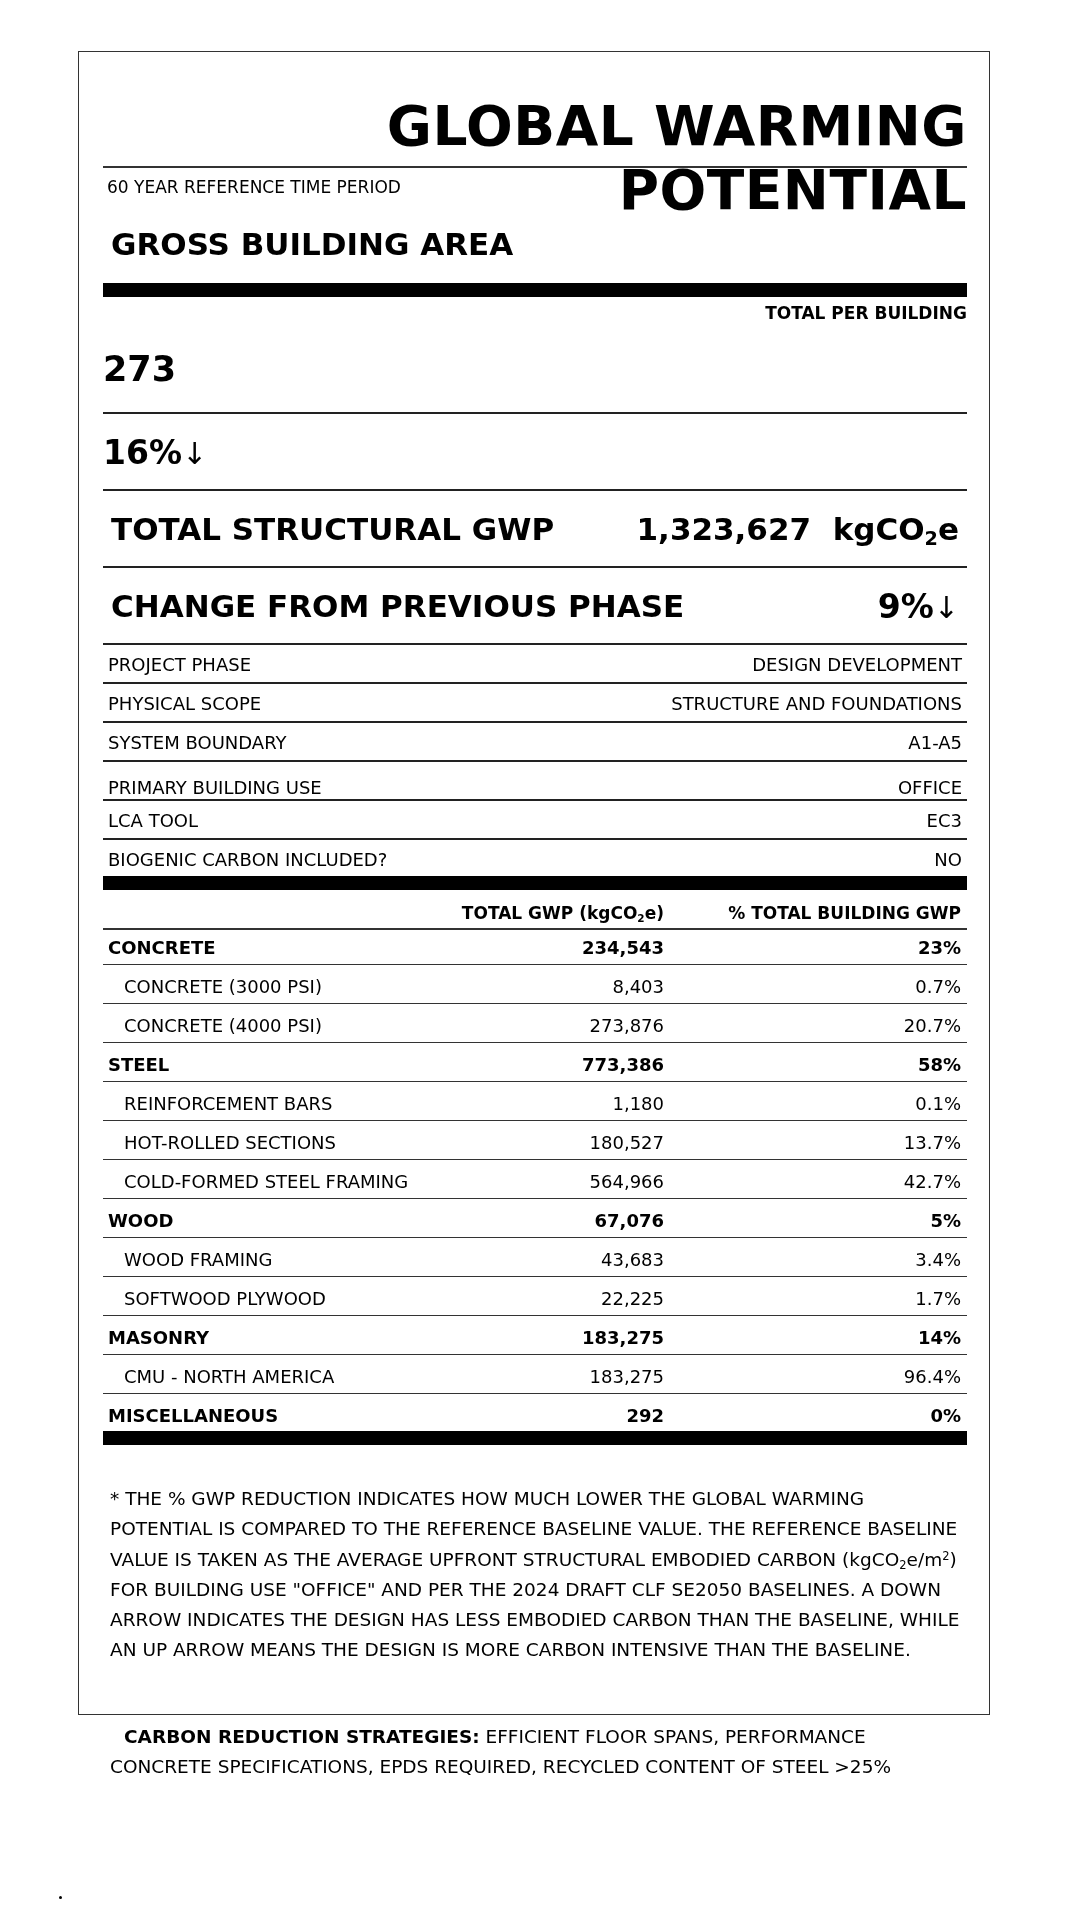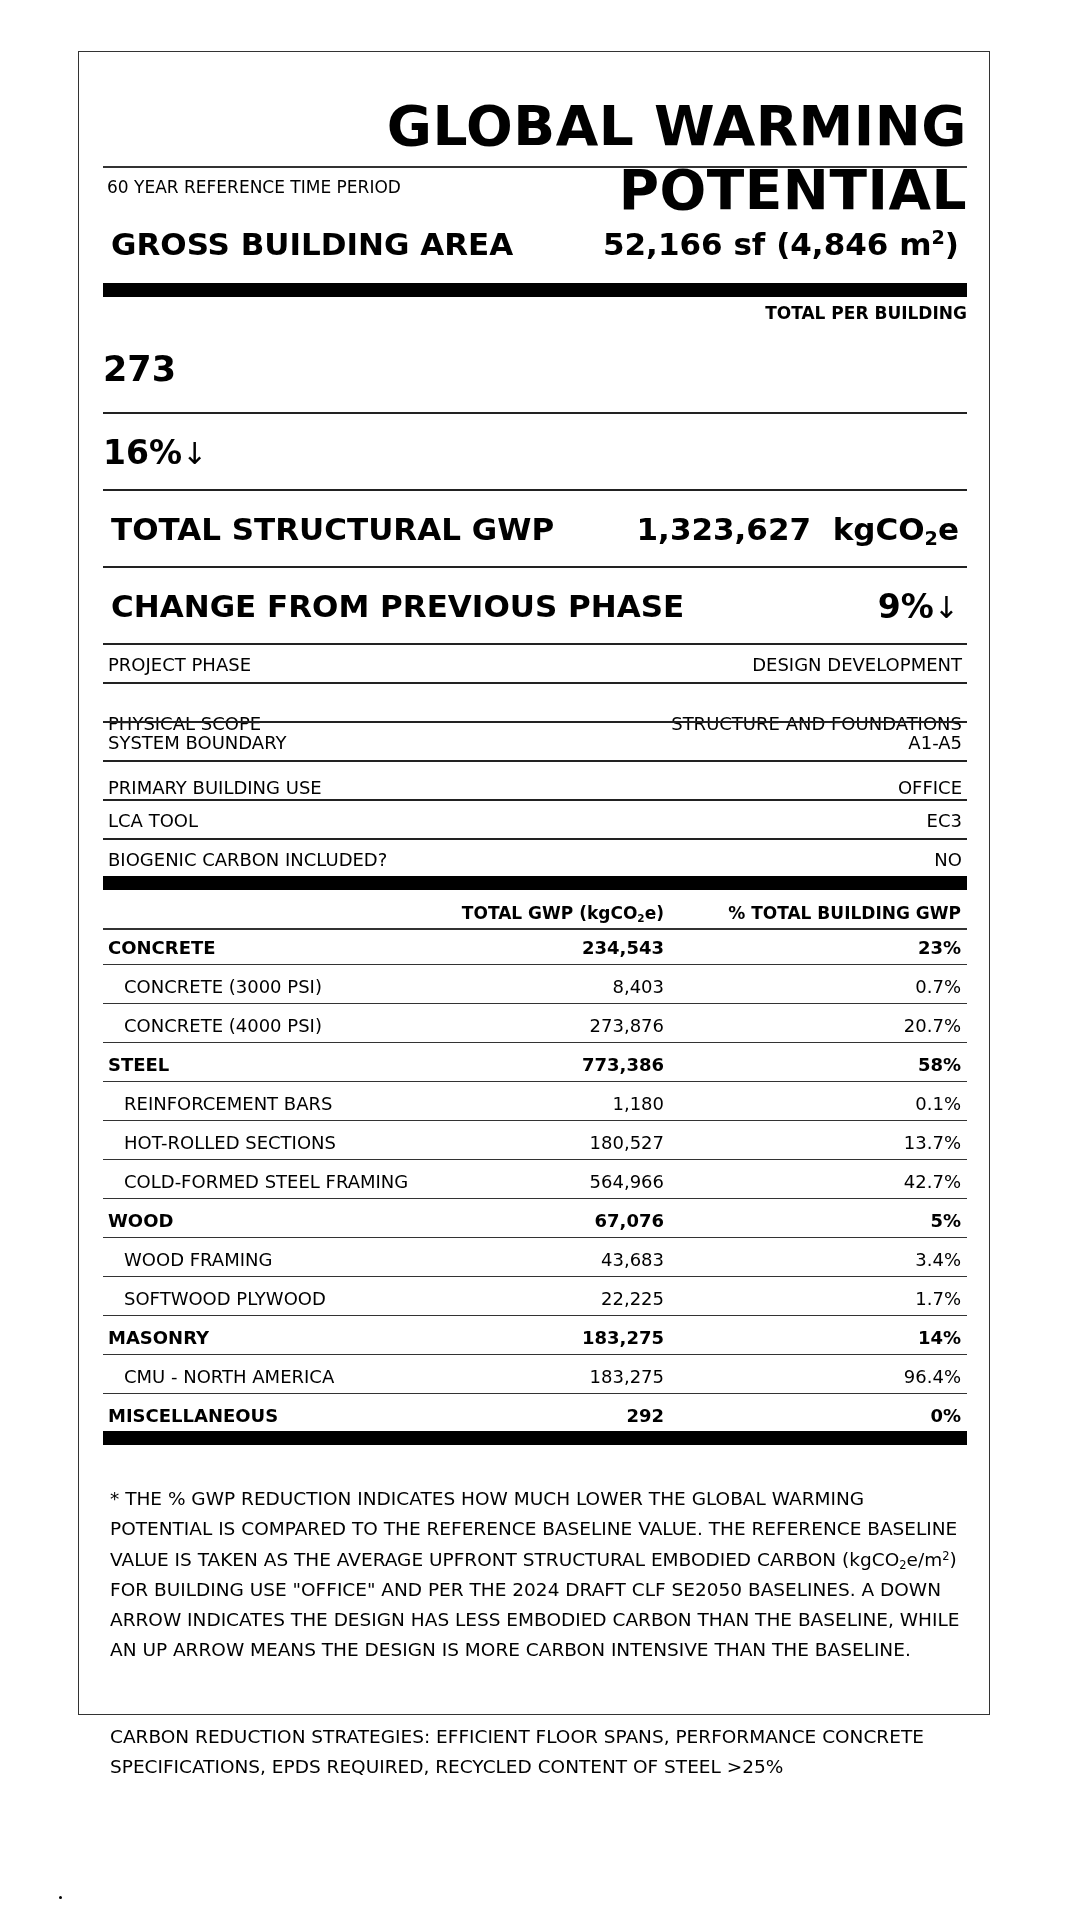--- a/index.html
+++ b/index.html
@@ -30,37 +30,36 @@
   .trow .c1 { position:absolute; left:5px; top:8px; }
   .trow.sub1 .c1 { left:21px; }
   .trow .c2 { position:absolute; right:303px; top:8px; }
   .trow .c3 { position:absolute; right:6px; top:8px; }
   .trow.cat { font-weight:bold; }
   .trow .line { position:absolute; left:0; right:0; bottom:0; height:1.5px; background:#333; }
   .foot { position:absolute; left:110px; top:1484px; width:860px; font-size:18.5px;
           line-height:30.3px; }
   .strat { position:absolute; left:110px; top:1722px; width:860px; font-size:18.5px;
            line-height:30px; }
-  .strat b { font-weight:normal; }
+  .strat b { font-weight:bold;margin-left:14px; }
   sub { font-size:0.62em; vertical-align:-0.25em; line-height:0; }
   sup { font-size:0.62em; vertical-align:0.55em; line-height:0; }
   .dot { position:absolute; left:59px; top:1896px; width:3px; height:3px; background:#000; border-radius:50%; }
 </style>
 </head>
 <body>
 
 <div class="box"></div>
 
 <div class="title">GLOBAL WARMING POTENTIAL</div>
 <div class="hr-thin" style="top:166px;"></div>
 <div class="sub">60 YEAR REFERENCE TIME PERIOD</div>
 
 <div class="row big" style="top:222px;height:44px;">
   <span class="big-l">GROSS BUILDING AREA</span>
-  <span class="big-r" style="font-weight:bold;"><span>52,166 sf</span> <span>(4,846 m</span><sup>2</sup><span>)</span></span>
 </div>
 <div class="hr-heavy" style="top:283px;"></div>
 <div class="tpb">TOTAL PER BUILDING</div>
 
 <div class="row big" style="top:345px;height:48px;">
   <span class="big-r" style="font-size:35px;">273</span>
 </div>
 <div class="hr-mid" style="top:412px;"></div>
 
 <div class="row big" style="top:428px;height:48px;">
@@ -79,21 +78,21 @@
   <span class="big-r"><span style="font-size:33px;">9%</span><span style="font-weight:normal;font-size:30px;">↓</span></span>
 </div>
 <div class="hr-mid" style="top:643px;"></div>
 
 <div id="meta-rows">
     <div class="row meta" style="top: 645px;">
       <span>PROJECT PHASE</span>
       <span>DESIGN DEVELOPMENT</span>
     </div>
     <div class="hr-mid" style="top: 682px;"></div>
-    <div class="row meta" style="top: 684px; margin-top: 20px;">
+    <div class="row meta" style="top: 684px;">
       <span>PHYSICAL SCOPE</span>
       <span>STRUCTURE AND FOUNDATIONS</span>
     </div>
     <div class="hr-mid" style="top: 721px;"></div>
     <div class="row meta" style="top: 723px;">
       <span>SYSTEM BOUNDARY</span>
       <span>A1-A5</span>
     </div>
     <div class="hr-mid" style="top: 760px;"></div>
     <div class="row meta" style="top: 768px; align-items: center;">

